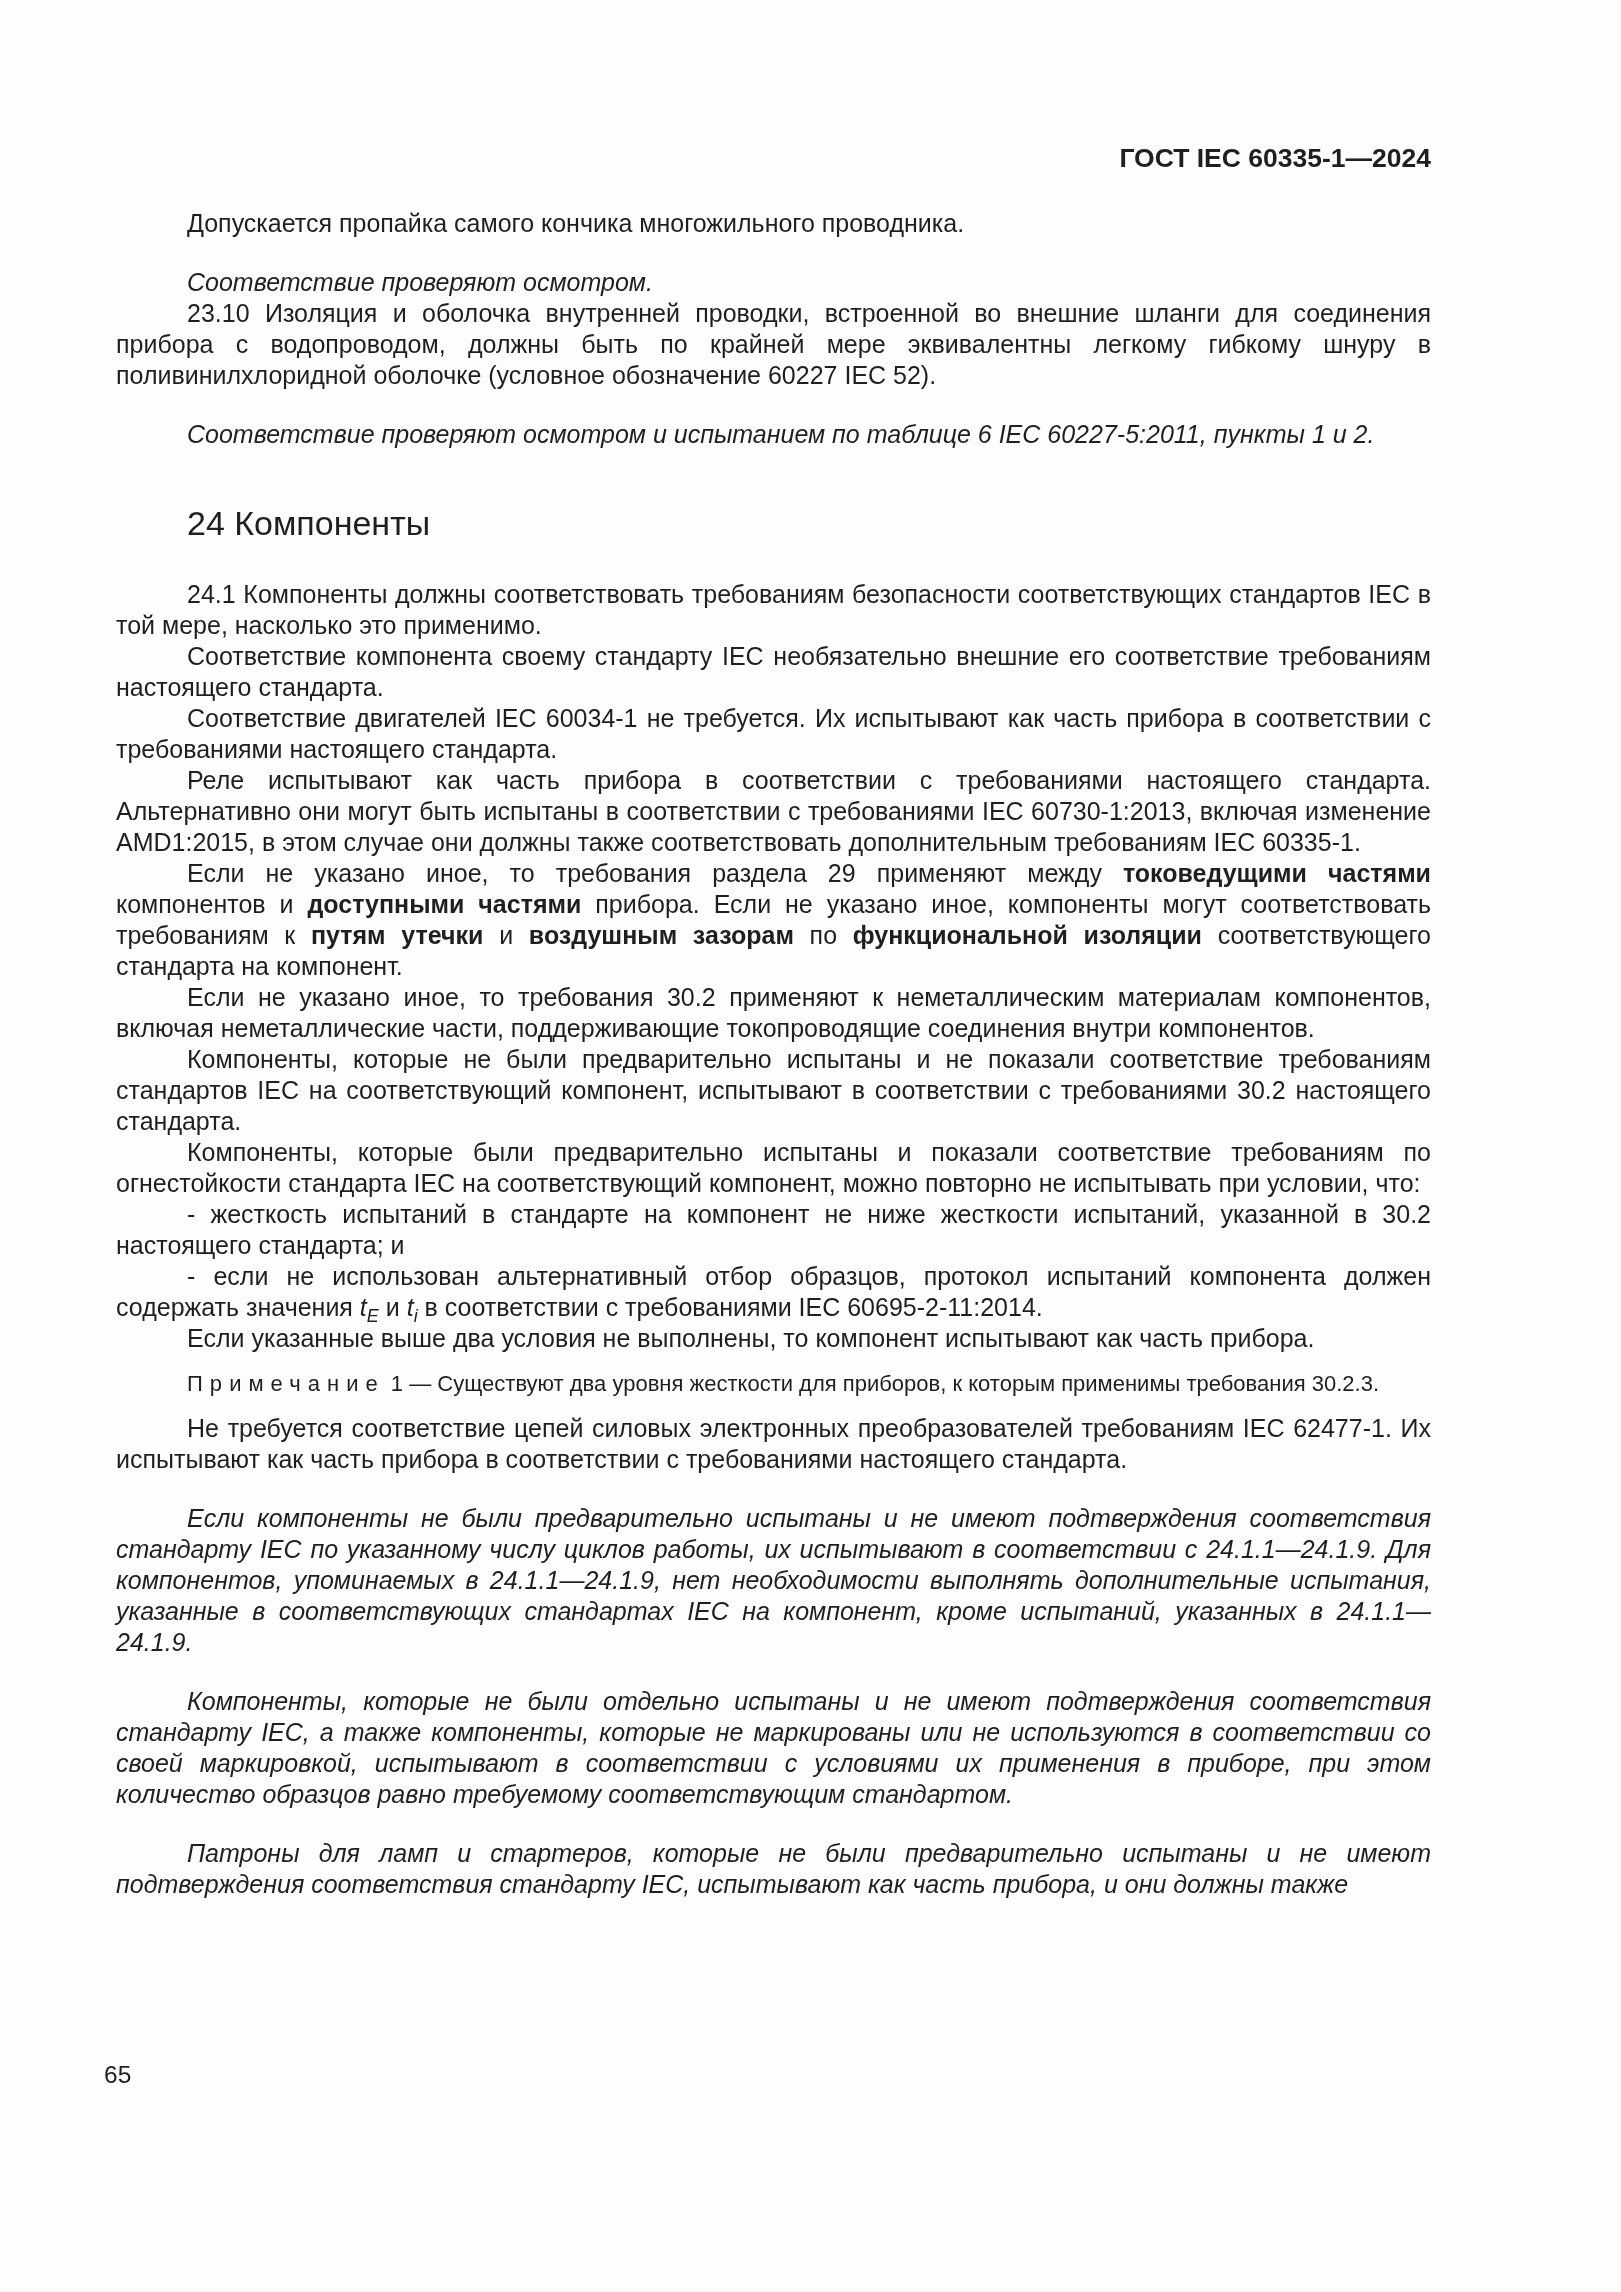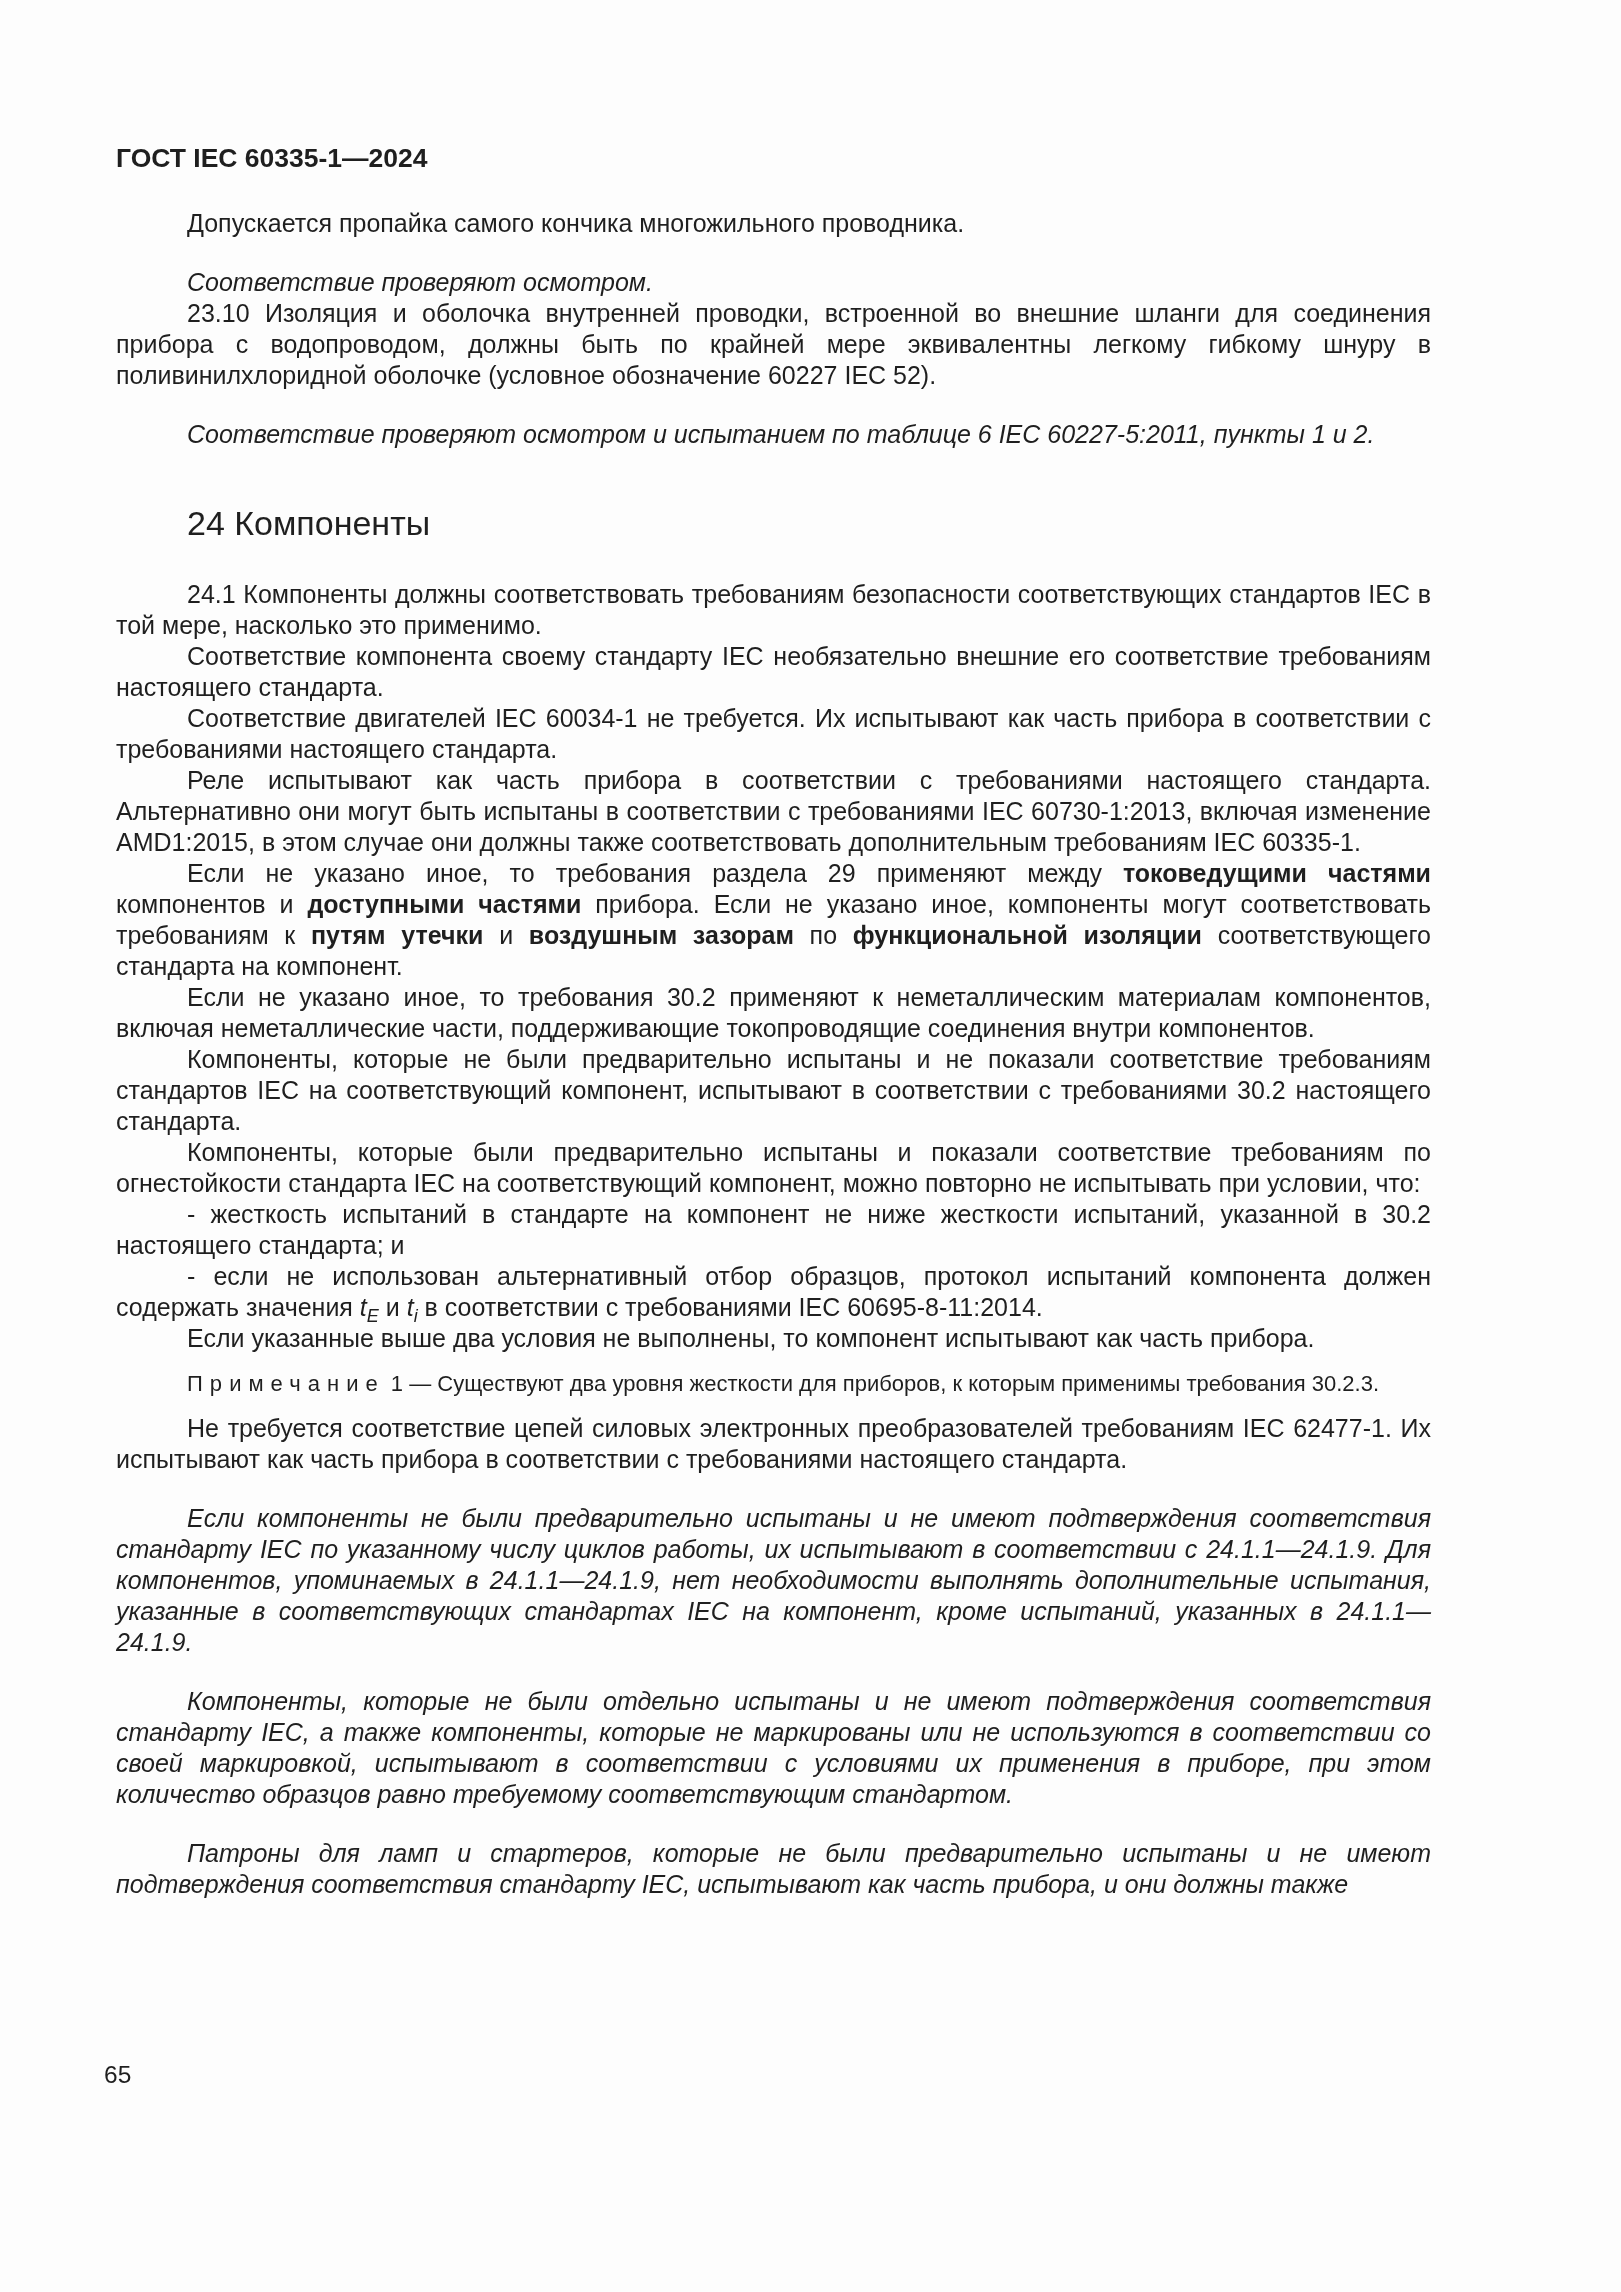--- a/index.html
+++ b/index.html
@@ -14,21 +14,21 @@
     background:var(--paper);
     color:var(--ink);
     font-family:"Liberation Sans",sans-serif;
     overflow:hidden;
   }
   .doc-header{
     position:absolute;
     top:143px;
     left:116px;
     width:1315px;
-    text-align:left;
+    text-align:right;
     font-weight:700;
     font-size:26.5px;
     line-height:31px;
   }
   .content{
     position:absolute;
     top:208px;
     left:116px;
     width:1315px;
   }
@@ -84,21 +84,21 @@
       <p class="para heading"><span class="run">24 Компоненты</span></p>
       <p class="para normal"><span class="run">24.1 Компоненты должны соответствовать требованиям безопасности соответствующих стандартов IEC в той мере, насколько это применимо.</span></p>
       <p class="para normal"><span class="run">Соответствие компонента своему стандарту IEC необязательно внешние его соответствие требованиям настоящего стандарта.</span></p>
       <p class="para normal"><span class="run">Соответствие двигателей IEC 60034-1 не требуется. Их испытывают как часть прибора в соответствии с требованиями настоящего стандарта.</span></p>
       <p class="para normal"><span class="run">Реле испытывают как часть прибора в соответствии с требованиями настоящего стандарта. Альтернативно они могут быть испытаны в соответствии с требованиями IEC 60730-1:2013, включая изменение AMD1:2015, в этом случае они должны также соответствовать дополнительным требованиям IEC 60335-1.</span></p>
       <p class="para normal"><span class="run">Если не указано иное, то требования раздела 29 применяют между </span><span class="run b">токоведущими частями</span><span class="run"> компонентов и </span><span class="run b">доступными частями</span><span class="run"> прибора. Если не указано иное, компоненты могут соответствовать требованиям к </span><span class="run b">путям утечки</span><span class="run"> и </span><span class="run b">воздушным зазорам</span><span class="run"> по </span><span class="run b">функциональной изоляции</span><span class="run"> соответствующего стандарта на компонент.</span></p>
       <p class="para normal"><span class="run">Если не указано иное, то требования 30.2 применяют к неметаллическим материалам компонентов, включая неметаллические части, поддерживающие токопроводящие соединения внутри компонентов.</span></p>
       <p class="para normal"><span class="run">Компоненты, которые не были предварительно испытаны и не показали соответствие требованиям стандартов IEC на соответствующий компонент, испытывают в соответствии с требованиями 30.2 настоящего стандарта.</span></p>
       <p class="para normal"><span class="run">Компоненты, которые были предварительно испытаны и показали соответствие требованиям по огнестойкости стандарта IEC на соответствующий компонент, можно повторно не испытывать при условии, что:</span></p>
       <p class="para normal"><span class="run">- жесткость испытаний в стандарте на компонент не ниже жесткости испытаний, указанной в 30.2 настоящего стандарта; и</span></p>
-      <p class="para normal"><span class="run">- если не использован альтернативный отбор образцов, протокол испытаний компонента должен содержать значения </span><span class="run i">t</span><sub class="run i">E</sub><span class="run"> и </span><span class="run i">t</span><sub class="run i">i</sub><span class="run"> в соответствии с требованиями IEC 60695-8-11:2014.</span></p>
+      <p class="para normal"><span class="run">- если не использован альтернативный отбор образцов, протокол испытаний компонента должен содержать значения </span><span class="run i">t</span><sub class="run i">E</sub><span class="run"> и </span><span class="run i">t</span><sub class="run i">i</sub><span class="run"> в соответствии с требованиями IEC 60695-2-11:2014.</span></p>
       <p class="para normal"><span class="run">Если указанные выше два условия не выполнены, то компонент испытывают как часть прибора.</span></p>
       <p class="para note"><span class="run ls">Примечание</span><span class="run"> 1 — Существуют два уровня жесткости для приборов, к которым применимы требования 30.2.3.</span></p>
       <p class="para normal"><span class="run">Не требуется соответствие цепей силовых электронных преобразователей требованиям IEC 62477-1. Их испытывают как часть прибора в соответствии с требованиями настоящего стандарта.</span></p>
       <p class="para italic"><span class="run">Если компоненты не были предварительно испытаны и не имеют подтверждения соответствия стандарту IEC по указанному числу циклов работы, их испытывают в соответствии с 24.1.1—24.1.9. Для компонентов, упоминаемых в 24.1.1—24.1.9, нет необходимости выполнять дополнительные испытания, указанные в соответствующих стандартах IEC на компонент, кроме испытаний, указанных в 24.1.1—24.1.9.</span></p>
       <p class="para italic"><span class="run">Компоненты, которые не были отдельно испытаны и не имеют подтверждения соответствия стандарту IEC, а также компоненты, которые не маркированы или не используются в соответствии со своей маркировкой, испытывают в соответствии с условиями их применения в приборе, при этом количество образцов равно требуемому соответствующим стандартом.</span></p>
       <p class="para italic"><span class="run">Патроны для ламп и стартеров, которые не были предварительно испытаны и не имеют подтверждения соответствия стандарту IEC, испытывают как часть прибора, и они должны также</span></p>
     </main>
 
   <div class="page-number">65</div>
 </div>

